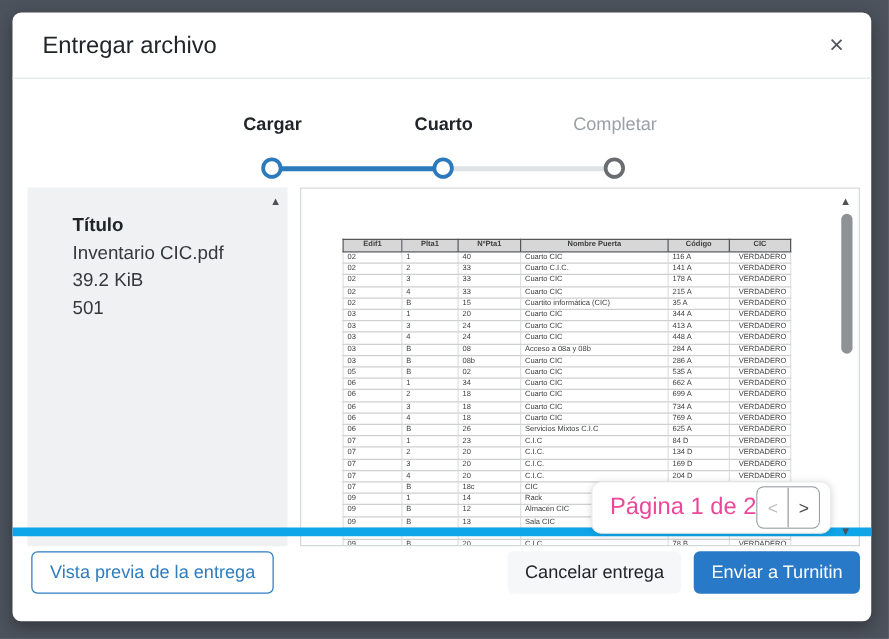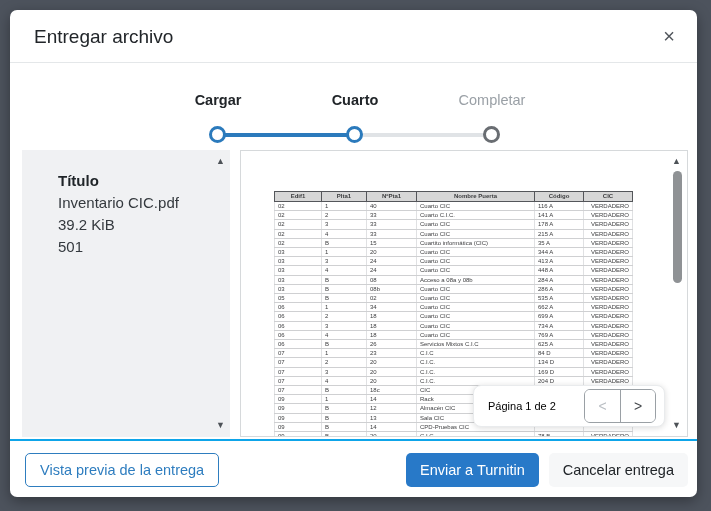--- a/index.html
+++ b/index.html
@@ -41,36 +41,36 @@
   .doc-table th{background:#d7d7d7;border:1px solid #54565a;font-weight:700;font-size:6px;
     height:9px;line-height:9px;padding:0;text-align:center;overflow:hidden;white-space:nowrap;}
   .doc-table td{height:8.2px;line-height:8.2px;border-right:1px solid #e0e1e3;
     border-bottom:1px solid #cfd0d2;border-left:1px solid #e0e1e3;
     padding:0 0 0 3px;overflow:hidden;white-space:nowrap;}
   .doc-table td:last-child{text-align:right;padding:0 3px 0 0;}
   
   .pagination{position:absolute;right:22px;bottom:9px;width:190px;height:40px;background:#fff;
     border:1px solid #e9ebed;border-radius:8px;box-shadow:0 1px 6px rgba(0,0,0,.14);
     display:flex;align-items:center;z-index:5;}
-  .pag-label{margin-left:14px;font-size:11px;color:#000000;white-space:nowrap;}
+  .pag-label{margin-left:14px;font-size:19px;color:#ec4899;white-space:nowrap;}
   .pag-group{margin-left:auto;margin-right:8px;display:flex;border:1px solid #9aa0a5;
     border-radius:6px;overflow:hidden;height:32px;background:#fff;}
   .pag-btn{width:35px;border:none;background:#fff;font-size:14px;cursor:pointer;
     display:flex;align-items:center;justify-content:center;font-family:inherit;}
   .pag-btn.prev{color:#b9bec3;}
   .pag-btn.next{color:#44484c;border-left:1px solid #9aa0a5;}
   
   .pv-scroll-arrow{position:absolute;right:6px;font-size:9px;color:#4d5257;line-height:9px;z-index:4;cursor:pointer;}
   .pv-scroll-arrow.up{top:6px;}
   .pv-scroll-arrow.down{bottom:6px;}
   .pv-thumb{position:absolute;right:5px;top:20px;width:9px;height:112px;border-radius:4.5px;
     background:#8f9295;z-index:4;cursor:pointer;}
   
-  .modal-footer{position:absolute;left:0;bottom:0;width:100%;height:56px;
-    border-top:2px solid #0ea5e9;}
+  .modal-footer{position:absolute;left:0;bottom:12px;width:100%;height:56px;
+    border-top:7px solid #0ea5e9;}
   .btn{font-family:inherit;font-size:14.5px;border-radius:5px;height:34px;cursor:pointer;
     padding:0 14px;white-space:nowrap;}
   .btn-outline{position:absolute;left:15px;top:12px;background:#fff;color:#2e7dbf;
     border:1px solid #2e7dbf;}
   .footer-right{position:absolute;right:9px;top:12px;display:flex;gap:10px;}
   .btn-light{background:#f6f7f8;color:#212529;border:none;}
   .btn-primary{background:#2879c8;color:#fff;border:none;}
 </style>
 </head>
 <body>
@@ -346,18 +346,18 @@
     </div>
 
     <div class="pv-scroll-arrow up">▲</div>
     <div class="pv-thumb"></div>
     <div class="pv-scroll-arrow down">▼</div>
   </div>
 
   <div class="modal-footer">
     <button class="btn btn-outline">Vista previa de la entrega</button>
     <div class="footer-right">
+      <button class="btn btn-light">Cancelar entrega</button>
       <button class="btn btn-primary">Enviar a Turnitin</button>
-      <button class="btn btn-light">Cancelar entrega</button>
     </div>
   </div>
 
 </div>
 
 </body></html>

